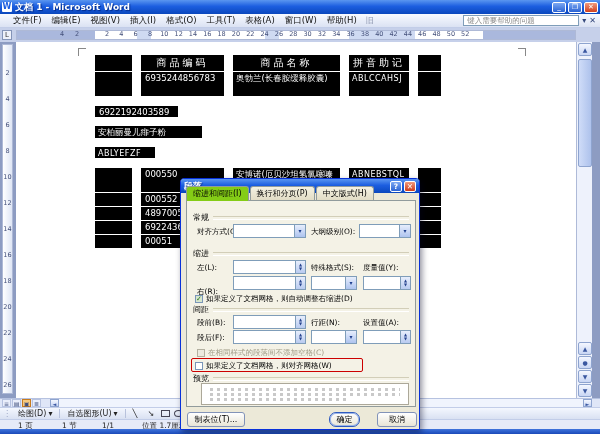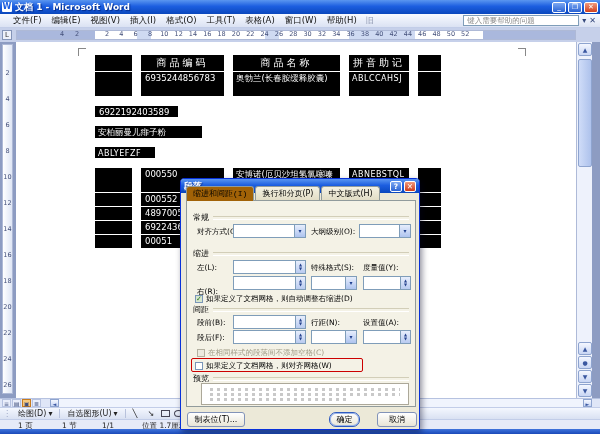--- a/index.html
+++ b/index.html
@@ -99,21 +99,21 @@
   .dlg-title .t{color:#fff;font-size:9px;font-weight:bold;text-shadow:1px 1px 1px #002a8a;}
   .dlg-btns{margin-left:auto;display:flex;gap:2px;}
   .dbtn{width:12px;height:11px;border:1px solid #fff;border-radius:2px;color:#fff;
     font-size:7.5px;line-height:10px;text-align:center;font-weight:bold;
     background:linear-gradient(#7da8f2,#2a63d4);}
   .dbtn.close{background:linear-gradient(#f09a7d,#cf3a18);}
   .tabrow{position:absolute;left:5px;top:7px;display:flex;}
   .tab{height:14px;font-size:8px;line-height:13px;padding:0 6px;margin-right:1px;
     border:1px solid #919b9c;border-bottom:none;border-radius:3px 3px 0 0;
     background:linear-gradient(#f4f1e2,#e2ddc6);color:#000;white-space:nowrap;}
-  .tab.active{background:#a16207;height:15px;position:relative;z-index:2;font-family:Liberation Mono, monospace;}
+  .tab.active{background:#84cc16;height:15px;position:relative;z-index:2;}
   .panel{position:absolute;left:5px;top:21px;width:230px;height:207px;
     background:#f4f2e6;border:1px solid #919b9c;}
   .sect{position:absolute;left:6px;right:6px;display:flex;align-items:center;gap:4px;
     font-size:8px;color:#000;white-space:nowrap;}
   .sect::after{content:"";flex:1;height:2px;border-top:1px solid #d2ceb8;border-bottom:1px solid #fff;}
   .flabel{position:absolute;font-size:7.5px;color:#000;white-space:nowrap;}
   .flabel.dis{color:#a19d88;}
   .fieldbox{position:absolute;height:14px;background:#fff;border:1px solid #7f9db9;}
   .spin-ar{position:absolute;right:0;top:0;bottom:0;width:10px;
     background:linear-gradient(#e7eefc,#b9cbf0);border-left:1px solid #7f9db9;

